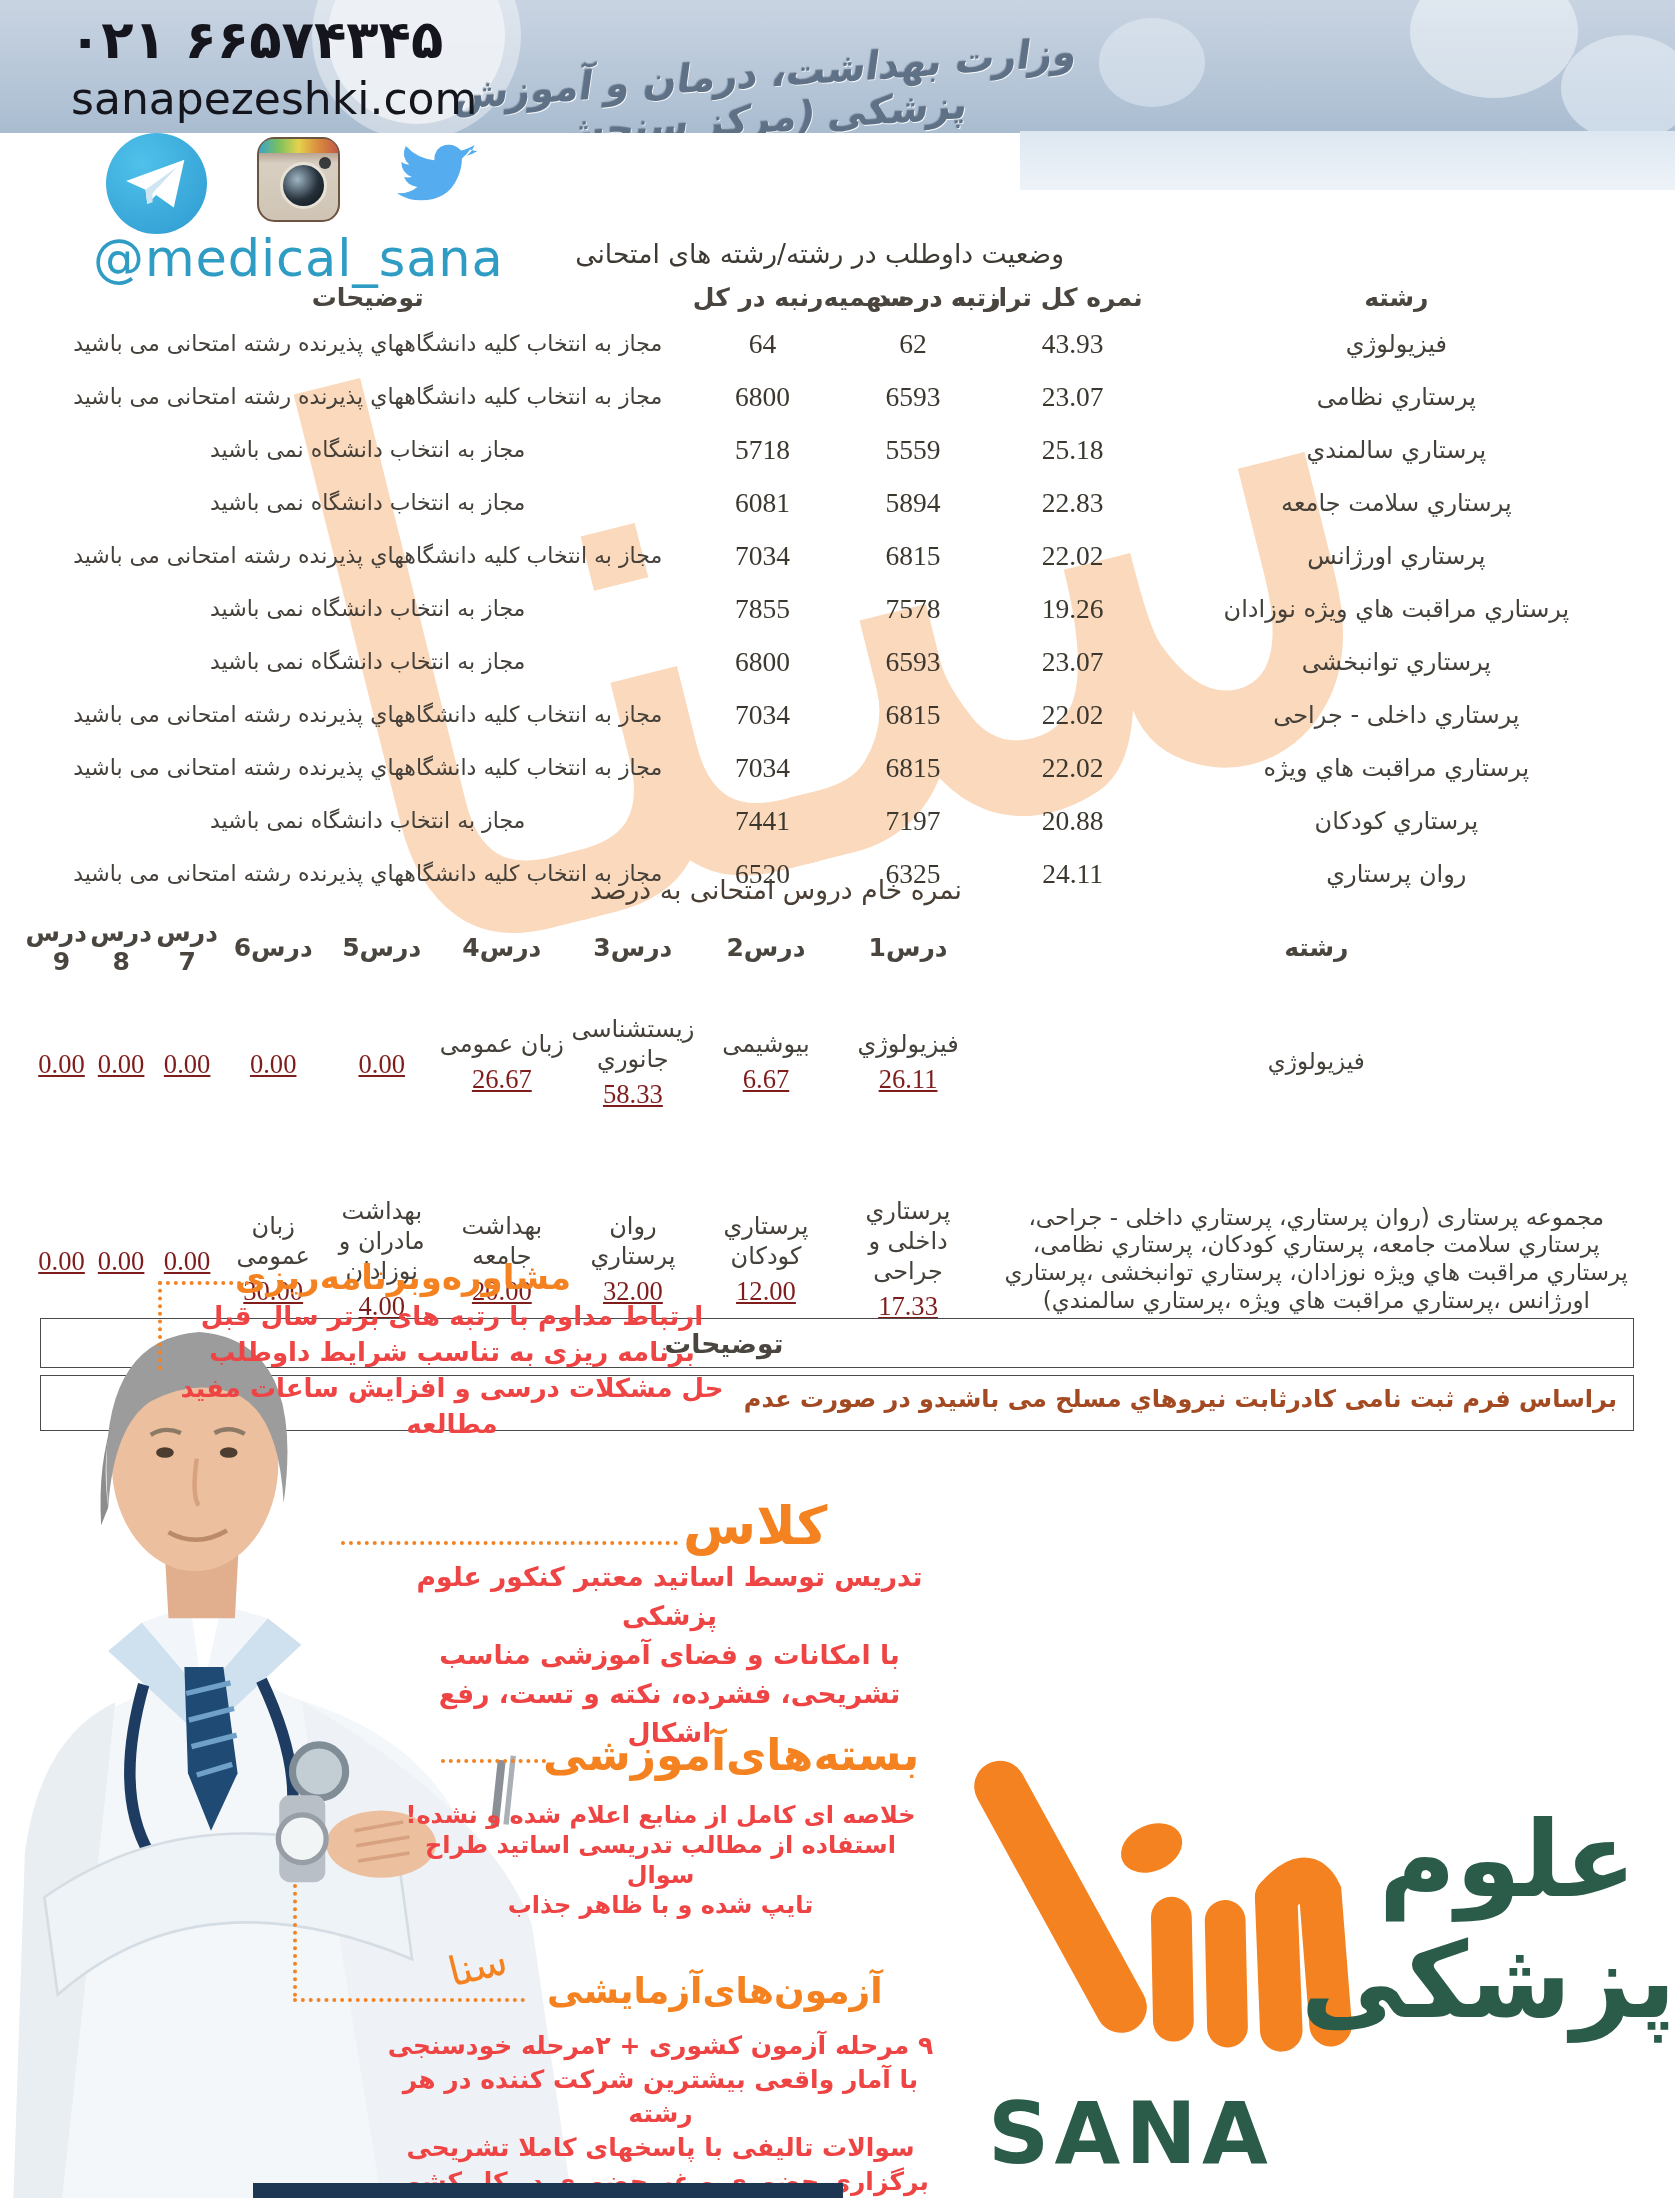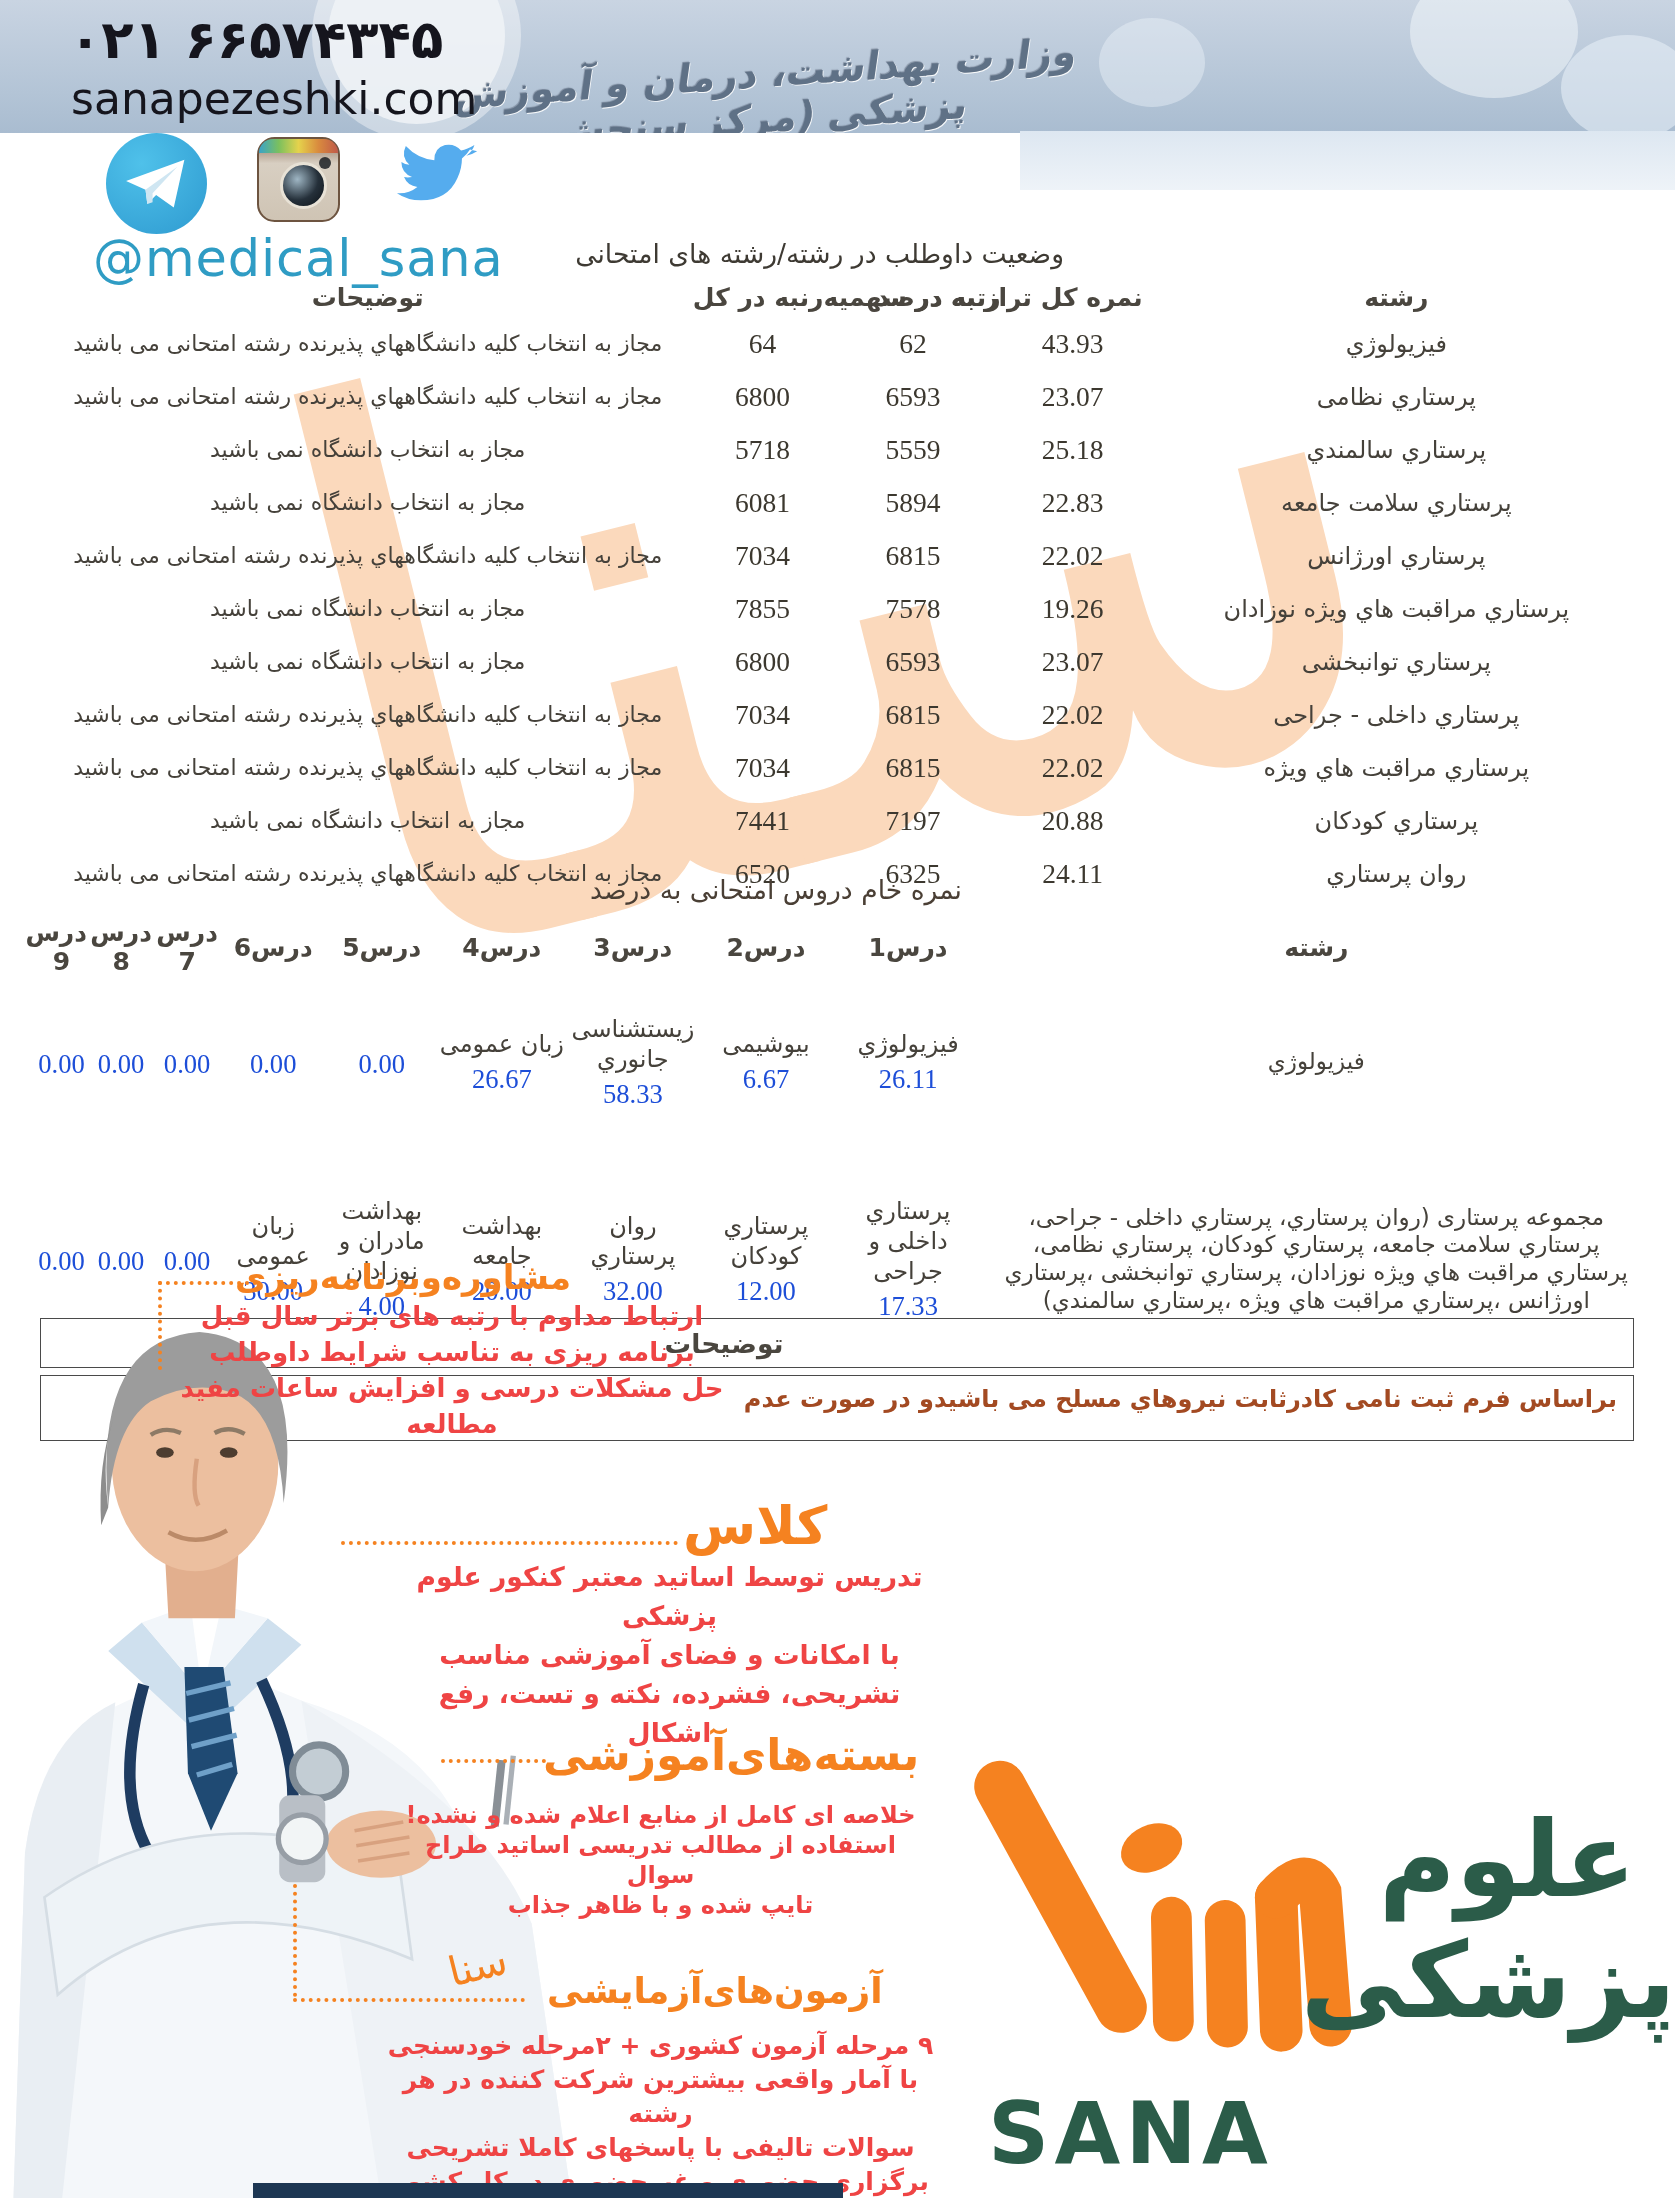--- a/index.html
+++ b/index.html
@@ -61,27 +61,27 @@
   .t1 .c-field{font-size:24px;}
   .t1 .num{font-family:"Liberation Serif","DejaVu Serif",serif;font-size:27.5px;color:#3c382f;}
   .t1 .c-note{font-size:22px;}
   .t2{position:absolute;left:35px;top:915px;width:1614px;direction:rtl;z-index:1;}
   .t2 th{font-size:25px;font-weight:bold;color:#4a463f;height:62px;vertical-align:middle;text-align:center;}
   .t2 td{text-align:center;vertical-align:middle;color:#45413a;}
   .t2 tr.r0 td{height:164px;}
   .t2 tr.r1 td{height:226px;}
   .t2-field{font-size:23px;line-height:1.2;padding:0 8.9px;}
   .t2 .lname{font-size:24px;line-height:1.25;}
-  .t2 .lscore{font-family:"Liberation Serif","DejaVu Serif",serif;font-size:26.6px;margin-top:5.3px;color:#1d4ed8;}
+  .t2 .lscore{font-family:"Liberation Serif","DejaVu Serif",serif;font-size:26.6px;margin-top:5.3px;color:#7f1d1d;text-decoration:underline;}
 
   
   .nbox{position:absolute;left:40px;width:1594px;border:1.8px solid #4a4a4a;box-sizing:border-box;
         background:rgba(255,255,255,.65);z-index:2;}
   .nbox1{top:1318px;height:50px;}
-  .nbox2{top:1375px;height:66px;}
+  .nbox2{top:1375px;height:56px;}
   .nbox-label{position:absolute;left:550px;top:8.9px;width:266px;text-align:center;direction:rtl;
         font-size:26.6px;font-weight:bold;color:#4a463f;}
   .red-line{position:absolute;right:16px;top:8.9px;direction:rtl;white-space:nowrap;
         font-size:24px;font-weight:bold;color:#a34a22;}
 
   
   .svc-heading{position:absolute;color:#f58220;font-weight:bold;direction:rtl;z-index:3;}
   .h-consult{left:235px;top:1257px;font-size:34px;}
   .h-classes{left:683px;top:1495px;font-size:53px;}
   .h-packages{left:543px;top:1729px;font-size:44px;}

